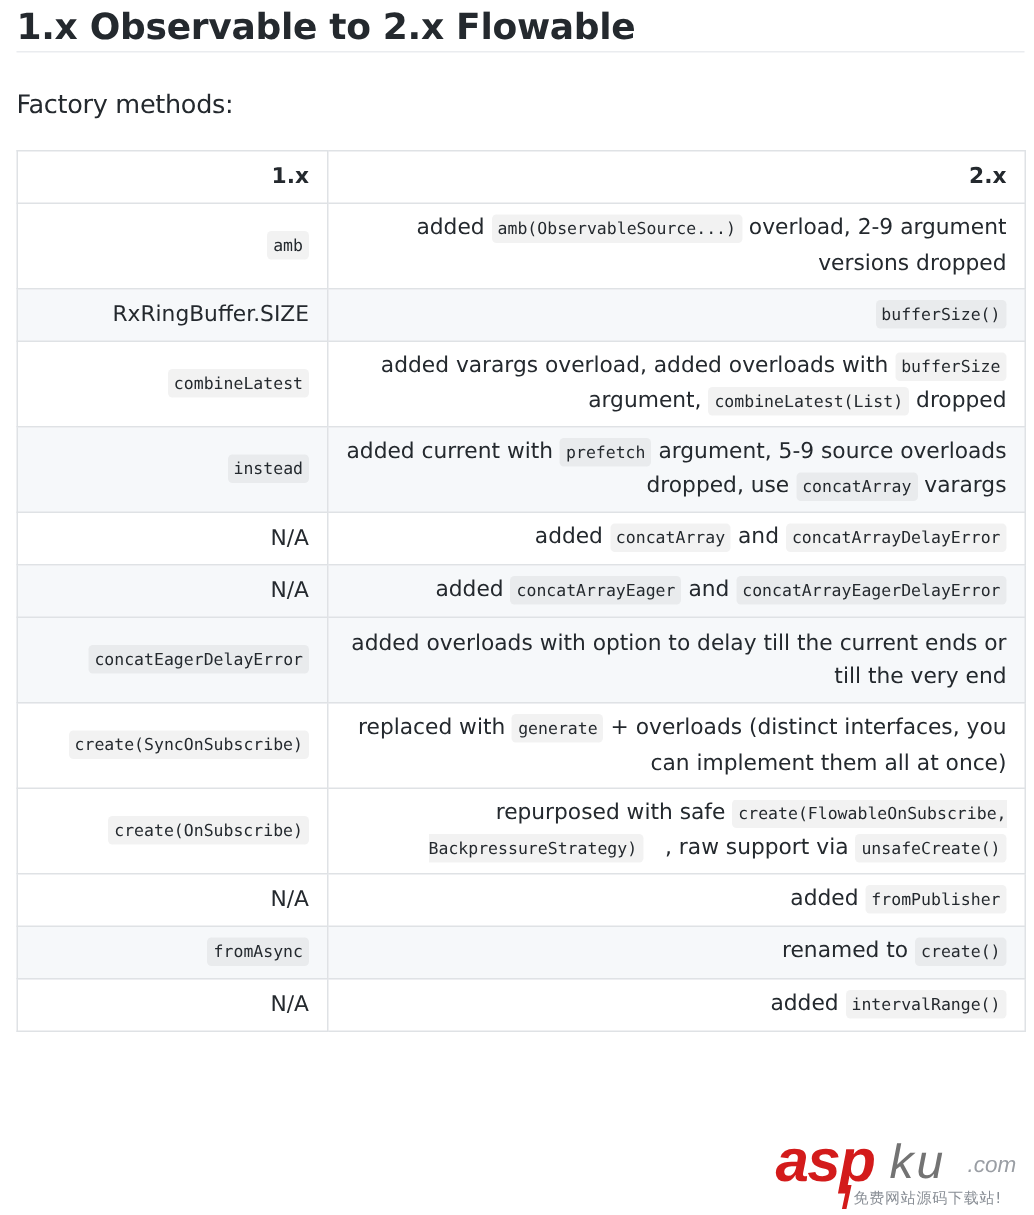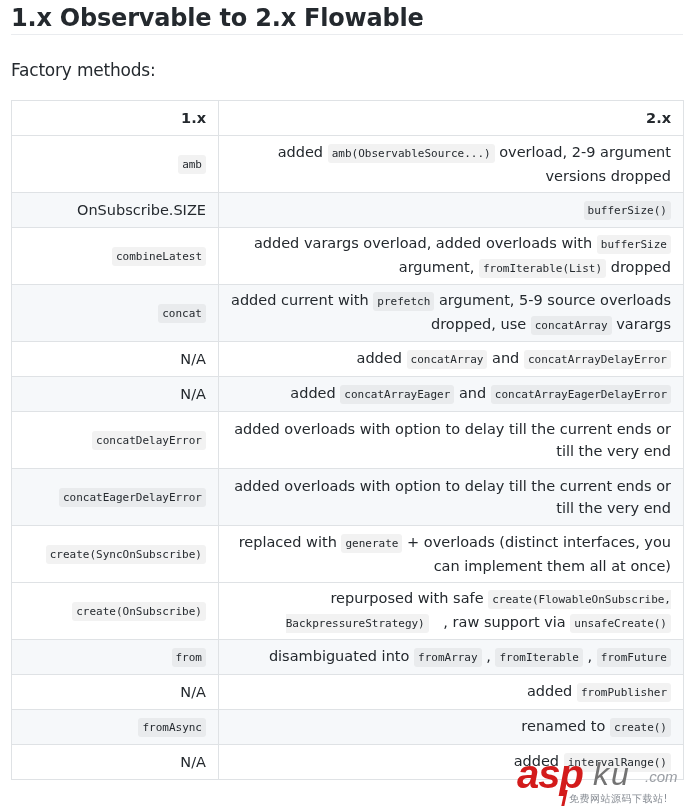--- a/index.html
+++ b/index.html
@@ -157,58 +157,50 @@
         <th>1.x</th>
         <th>2.x</th>
       </tr>
     </thead>
     <tbody id="tbody">
         <tr class="r2">
           <td><code>amb</code></td>
           <td><span style="white-space: pre-wrap;">added </span><code>amb(ObservableSource...)</code><span style="white-space: pre-wrap;"> overload, 2-9 argument versions dropped</span></td>
         </tr>
         <tr class="stripe r1">
-          <td><span>OnSubscribe.SIZE</span></td>
+          <td><span>RxRingBuffer.SIZE</span></td>
           <td><code>bufferSize()</code></td>
         </tr>
         <tr class="r2">
           <td><code>combineLatest</code></td>
-          <td><span style="white-space: pre-wrap;">added varargs overload, added overloads with </span><code>bufferSize</code><span style="white-space: pre-wrap;"> argument, </span><code>fromIterable(List)</code><span style="white-space: pre-wrap;"> dropped</span></td>
+          <td><span style="white-space: pre-wrap;">added varargs overload, added overloads with </span><code>bufferSize</code><span style="white-space: pre-wrap;"> argument, </span><code>combineLatest(List)</code><span style="white-space: pre-wrap;"> dropped</span></td>
         </tr>
         <tr class="stripe r2">
-          <td><code>concat</code></td>
+          <td><code>instead</code></td>
           <td><span style="white-space: pre-wrap;">added current with </span><code>prefetch</code><span style="white-space: pre-wrap;"> argument, 5-9 source overloads dropped, use </span><code>concatArray</code><span style="white-space: pre-wrap;"> varargs</span></td>
         </tr>
         <tr class="r1">
           <td><span>N/A</span></td>
           <td><span style="white-space: pre-wrap;">added </span><code>concatArray</code><span style="white-space: pre-wrap;"> and </span><code>concatArrayDelayError</code></td>
         </tr>
         <tr class="stripe r1">
           <td><span>N/A</span></td>
           <td><span style="white-space: pre-wrap;">added </span><code>concatArrayEager</code><span style="white-space: pre-wrap;"> and </span><code>concatArrayEagerDelayError</code></td>
-        </tr>
-        <tr class="r2">
-          <td><code>concatDelayError</code></td>
-          <td><span style="white-space: pre-wrap;">added overloads with option to delay till the current ends or till the very end</span></td>
         </tr>
         <tr class="stripe r2">
           <td><code>concatEagerDelayError</code></td>
           <td><span style="white-space: pre-wrap;">added overloads with option to delay till the current ends or till the very end</span></td>
         </tr>
         <tr class="r2">
           <td><code>create(SyncOnSubscribe)</code></td>
           <td><span style="white-space: pre-wrap;">replaced with </span><code>generate</code><span style="white-space: pre-wrap;"> + overloads (distinct interfaces, you can implement them all at once)</span></td>
         </tr>
         <tr class="r2">
           <td><code>create(OnSubscribe)</code></td>
           <td><span style="white-space: pre-wrap;">repurposed with safe </span><code style="white-space: normal;">create(FlowableOnSubscribe, BackpressureStrategy)</code><span style="white-space: pre-wrap; margin-left: 10px;"> , raw support via </span><code>unsafeCreate()</code></td>
-        </tr>
-        <tr class="stripe r1">
-          <td><code>from</code></td>
-          <td><span style="white-space: pre-wrap;">disambiguated into </span><code>fromArray</code><span style="white-space: pre-wrap;"> , </span><code>fromIterable</code><span style="white-space: pre-wrap;"> , </span><code>fromFuture</code></td>
         </tr>
         <tr class="r1">
           <td><span>N/A</span></td>
           <td><span style="white-space: pre-wrap;">added </span><code>fromPublisher</code></td>
         </tr>
         <tr class="stripe r1">
           <td><code>fromAsync</code></td>
           <td><span style="white-space: pre-wrap; margin-top: 21px;">renamed to </span><code>create()</code></td>
         </tr>
         <tr class="r1">

